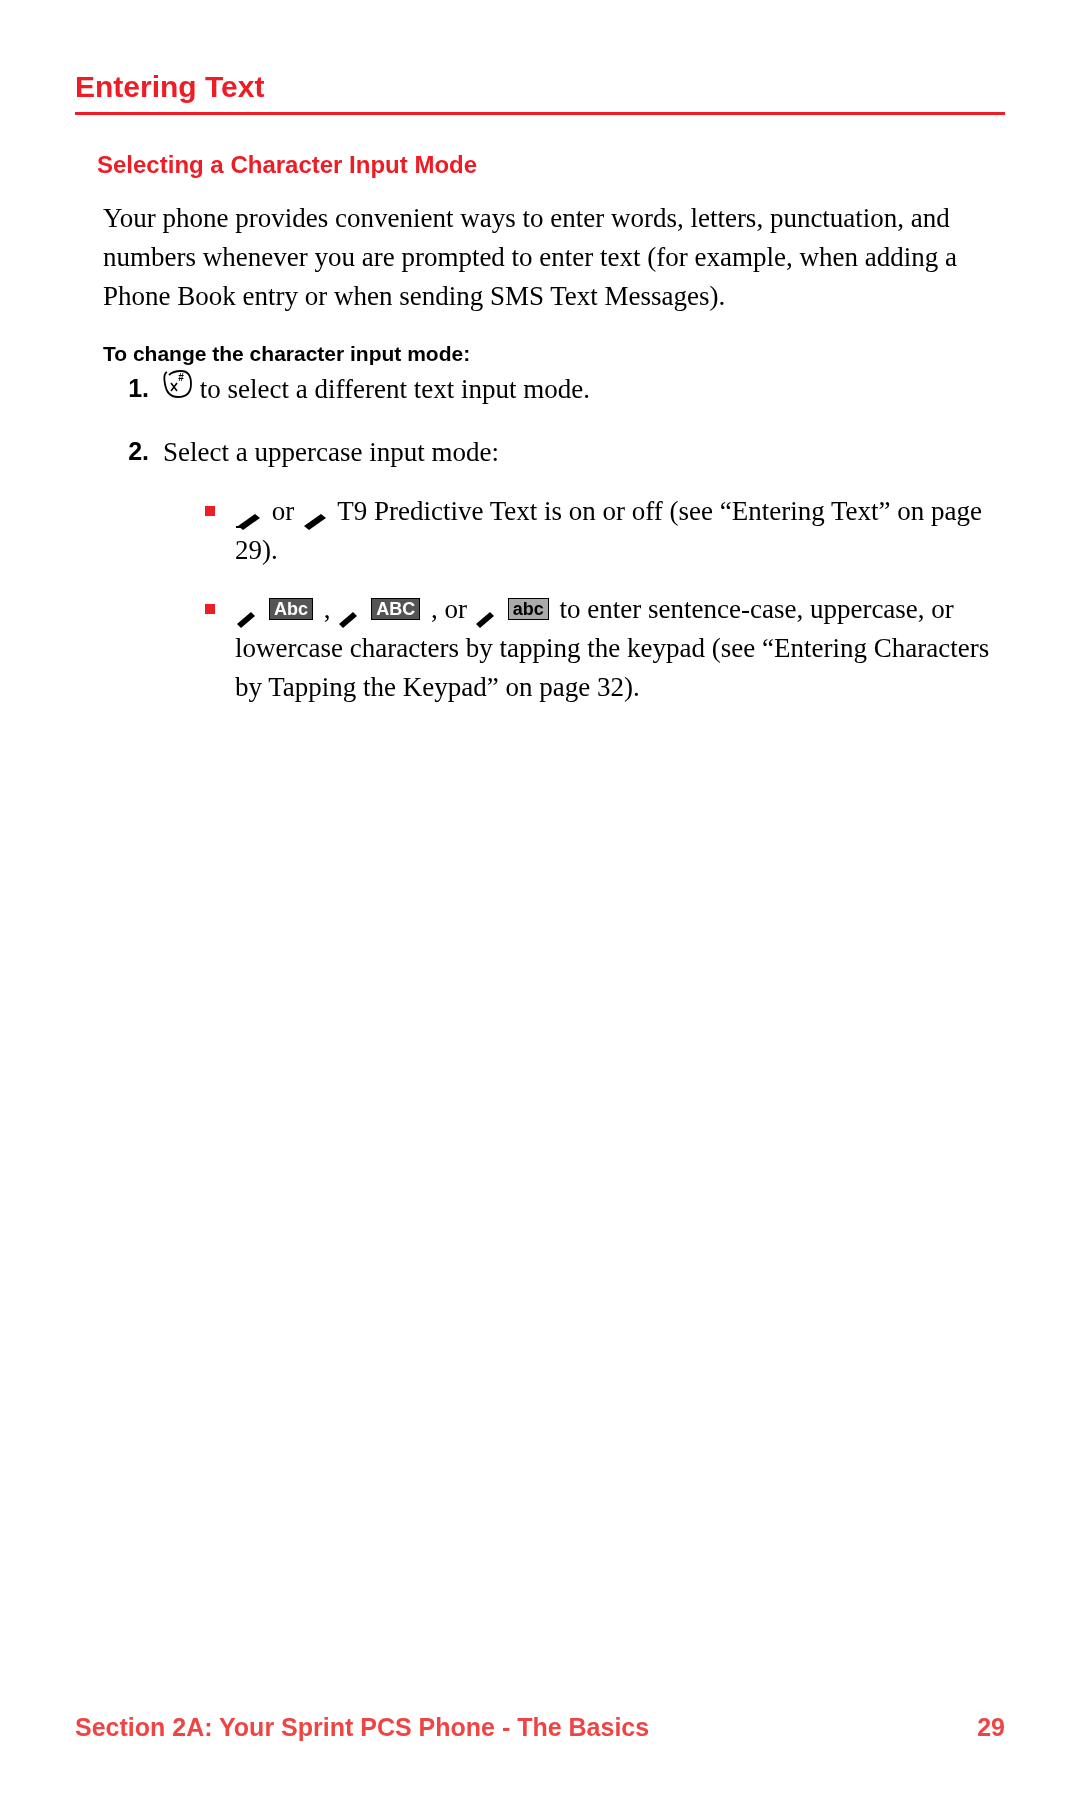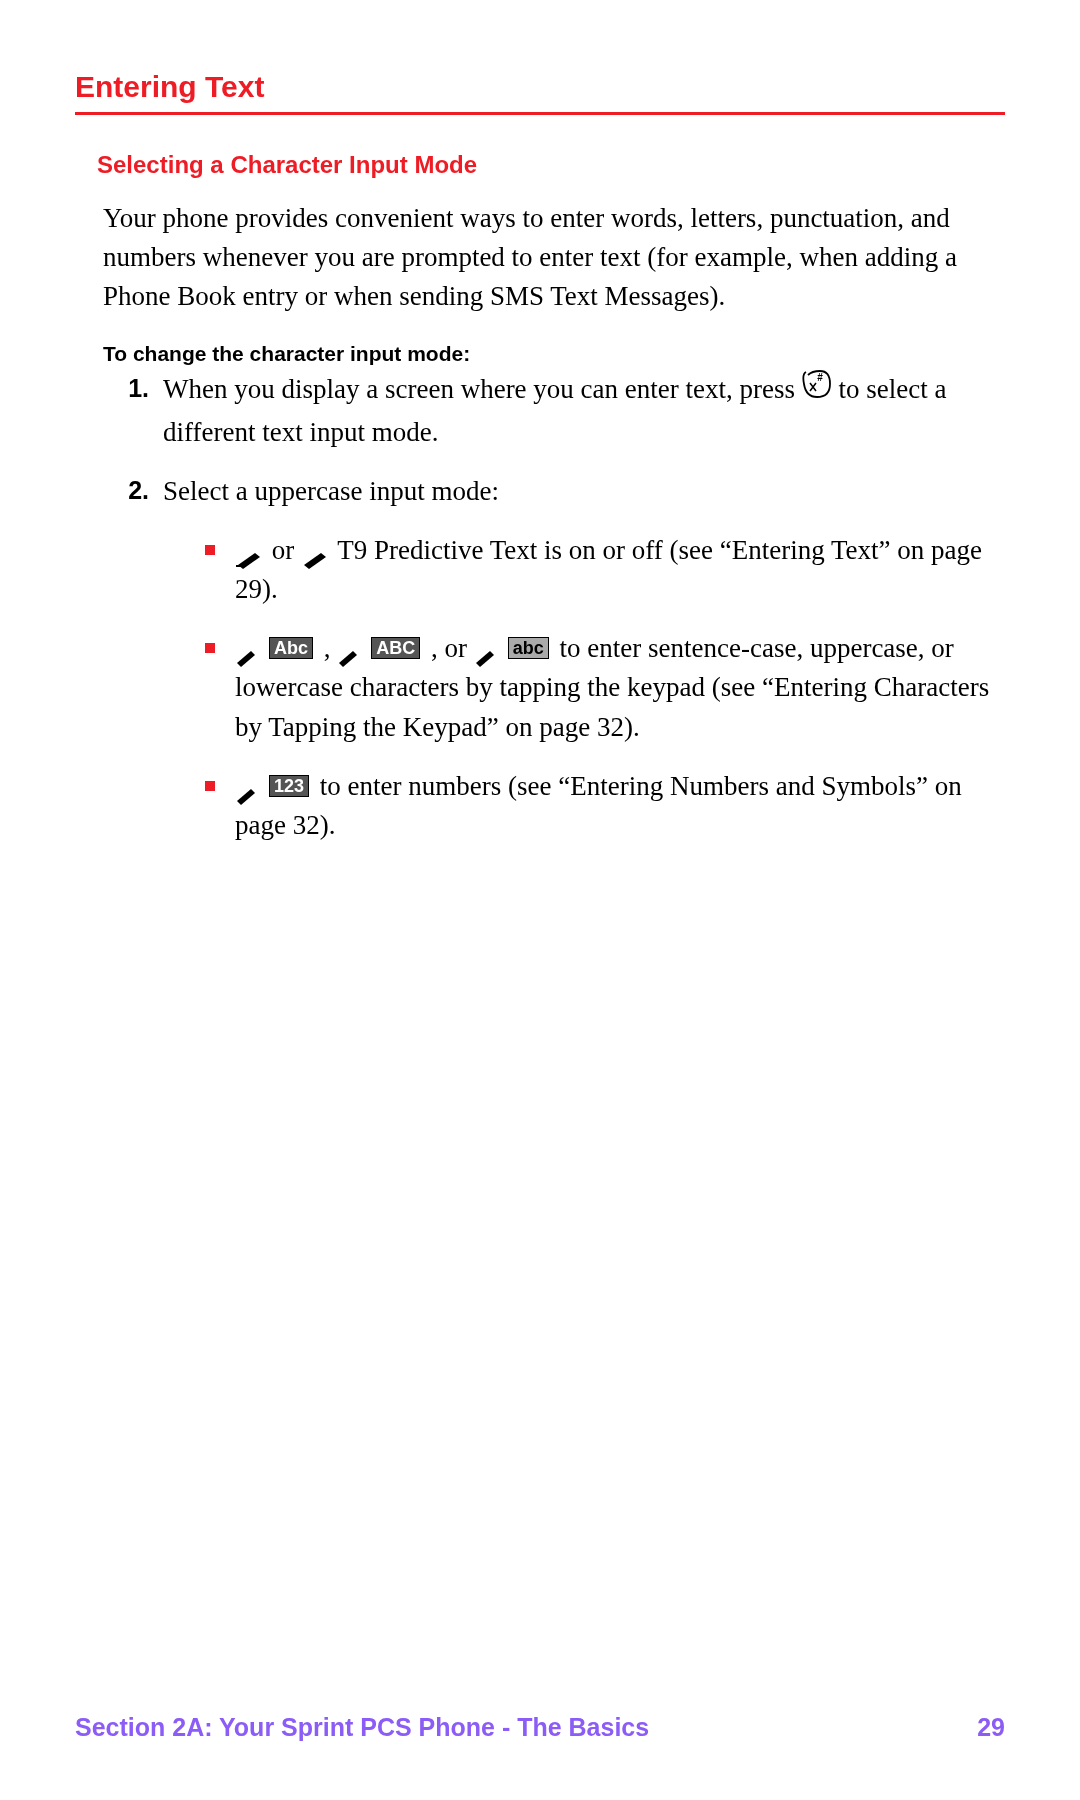--- a/index.html
+++ b/index.html
@@ -126,39 +126,38 @@
     .footer {
       position: absolute;
       bottom: 58px;
       left: 75px;
       right: 75px;
       display: flex;
       justify-content: space-between;
       font-family: Arial, Helvetica, sans-serif;
       font-weight: bold;
       font-size: 25px;
-      color: #8b5cf6;
+      color: #ef4444;
     }
   </style>
 </head>
 <body>
 
 <h1 class="title">Entering Text</h1>
 
 <div class="content">
   <h2 class="subtitle">Selecting a Character Input Mode</h2>
 
   <p class="intro">Your phone provides convenient ways to enter words, letters, punctuation, and numbers whenever you are prompted to enter text (for example, when adding a Phone Book entry or when sending SMS Text Messages).</p>
 
   <p class="instruction">To change the character input mode:</p>
 
   <div class="numbered-item">
     <span class="num">1.</span>
     <span class="numtext">
-      <span>When you display a screen where you can enter text, press </span>
       <span class="key-icon">
         <svg width="30" height="30" viewBox="0 0 30 30">
           <path d="M4 3 Q0 5 2 15 Q4 28 15 28 Q28 28 28 15 Q28 2 18 2 Q10 2 6 6" fill="none" stroke="#000" stroke-width="1.8"></path>
           <text x="18" y="12" font-size="10" font-family="Arial" font-weight="bold" text-anchor="middle">#</text>
           <path d="M8 14 L14 22 M8 22 L14 14" stroke="#000" stroke-width="1.5" fill="none"></path>
         </svg>
       </span>
       <span> to select a different text input mode.</span>
     </span>
   </div>
@@ -221,34 +220,20 @@
             <path d="M2 16 L16 4 L20 8 L6 20 Z" fill="#000"></path>
             <rect x="6" y="8" width="1.5" height="1.5" fill="#fff"></rect>
             <rect x="9" y="6" width="1.5" height="1.5" fill="#fff"></rect>
             <rect x="12" y="4" width="1.5" height="1.5" fill="#fff"></rect>
           </svg>
         </span><span class="label-box label-box-light">abc</span>
         <span> to enter sentence-case, uppercase, or lowercase characters by tapping the keypad (see “Entering Characters by Tapping the Keypad” on page 32).</span>
       </div>
     </div>
 
-    <div class="bullet-item">
-      <div class="bullet-sq"></div>
-      <div class="bullet-text">
-        <span class="icon-pencil">
-          <svg width="24" height="20" viewBox="0 0 24 20">
-            <path d="M2 16 L16 4 L20 8 L6 20 Z" fill="#000"></path>
-            <rect x="6" y="8" width="1.5" height="1.5" fill="#fff"></rect>
-            <rect x="9" y="6" width="1.5" height="1.5" fill="#fff"></rect>
-            <rect x="12" y="4" width="1.5" height="1.5" fill="#fff"></rect>
-          </svg>
-        </span><span class="label-box">123</span>
-        <span> to enter numbers (see “Entering Numbers and Symbols” on page 32).</span>
-      </div>
-    </div>
 
   </div>
 </div>
 
 <div class="footer">
   <span>Section 2A: Your Sprint PCS Phone - The Basics</span>
   <span>29</span>
 </div>
 
 </body></html>

